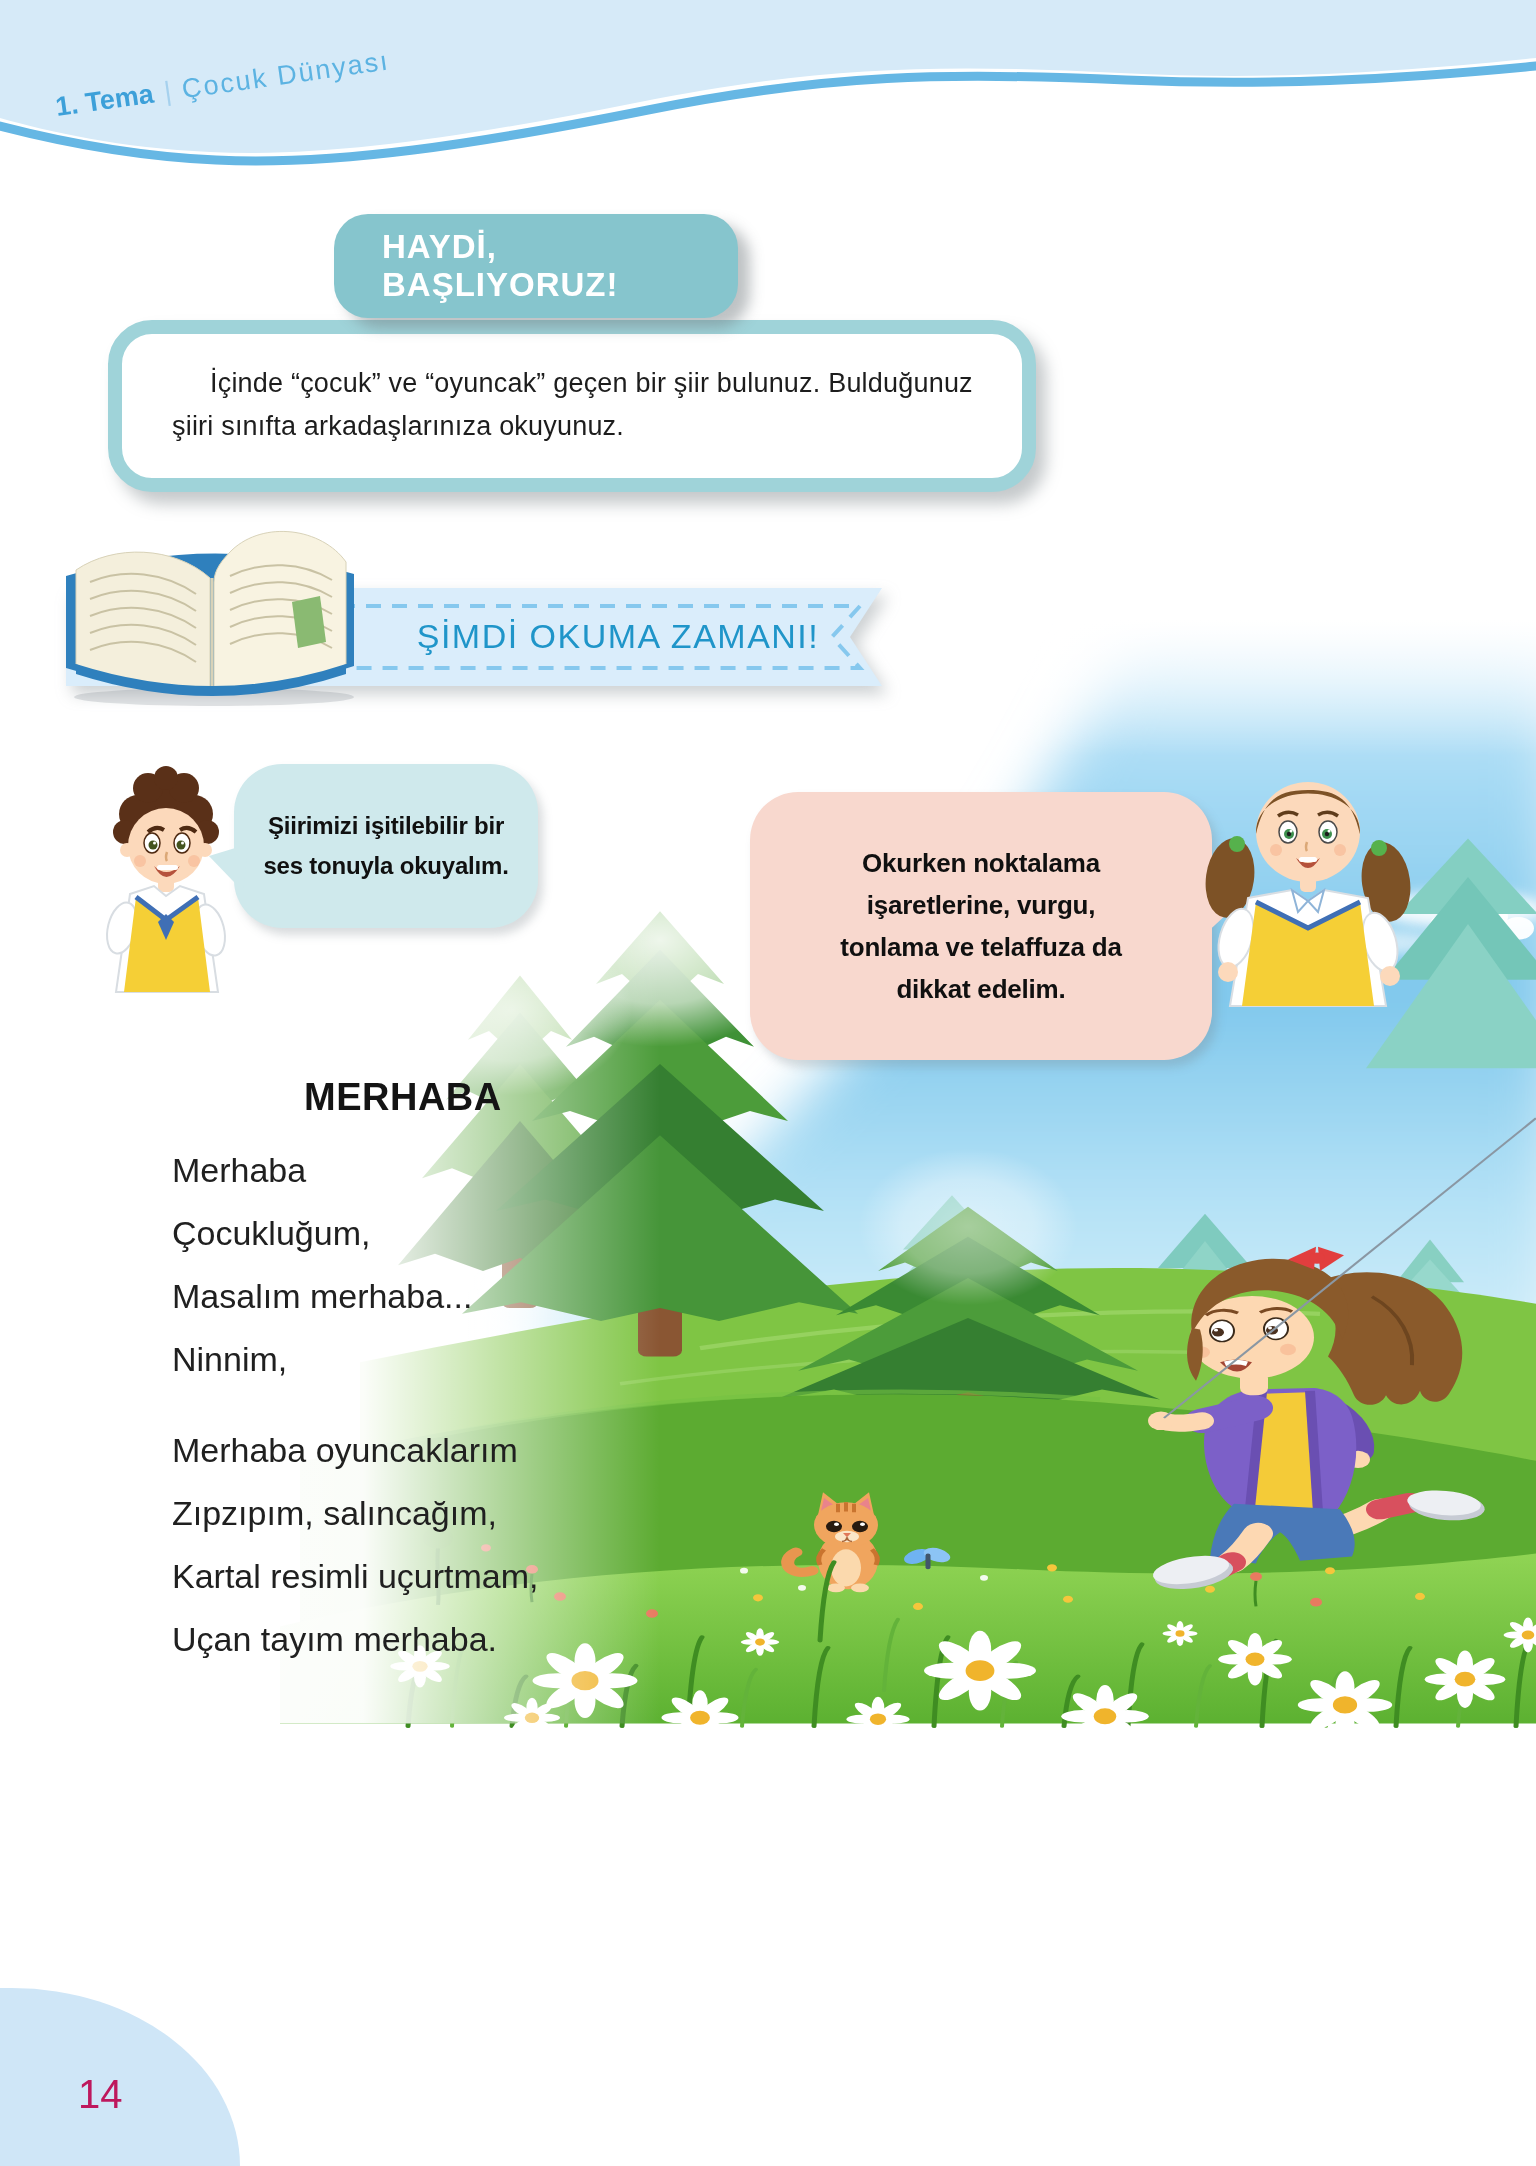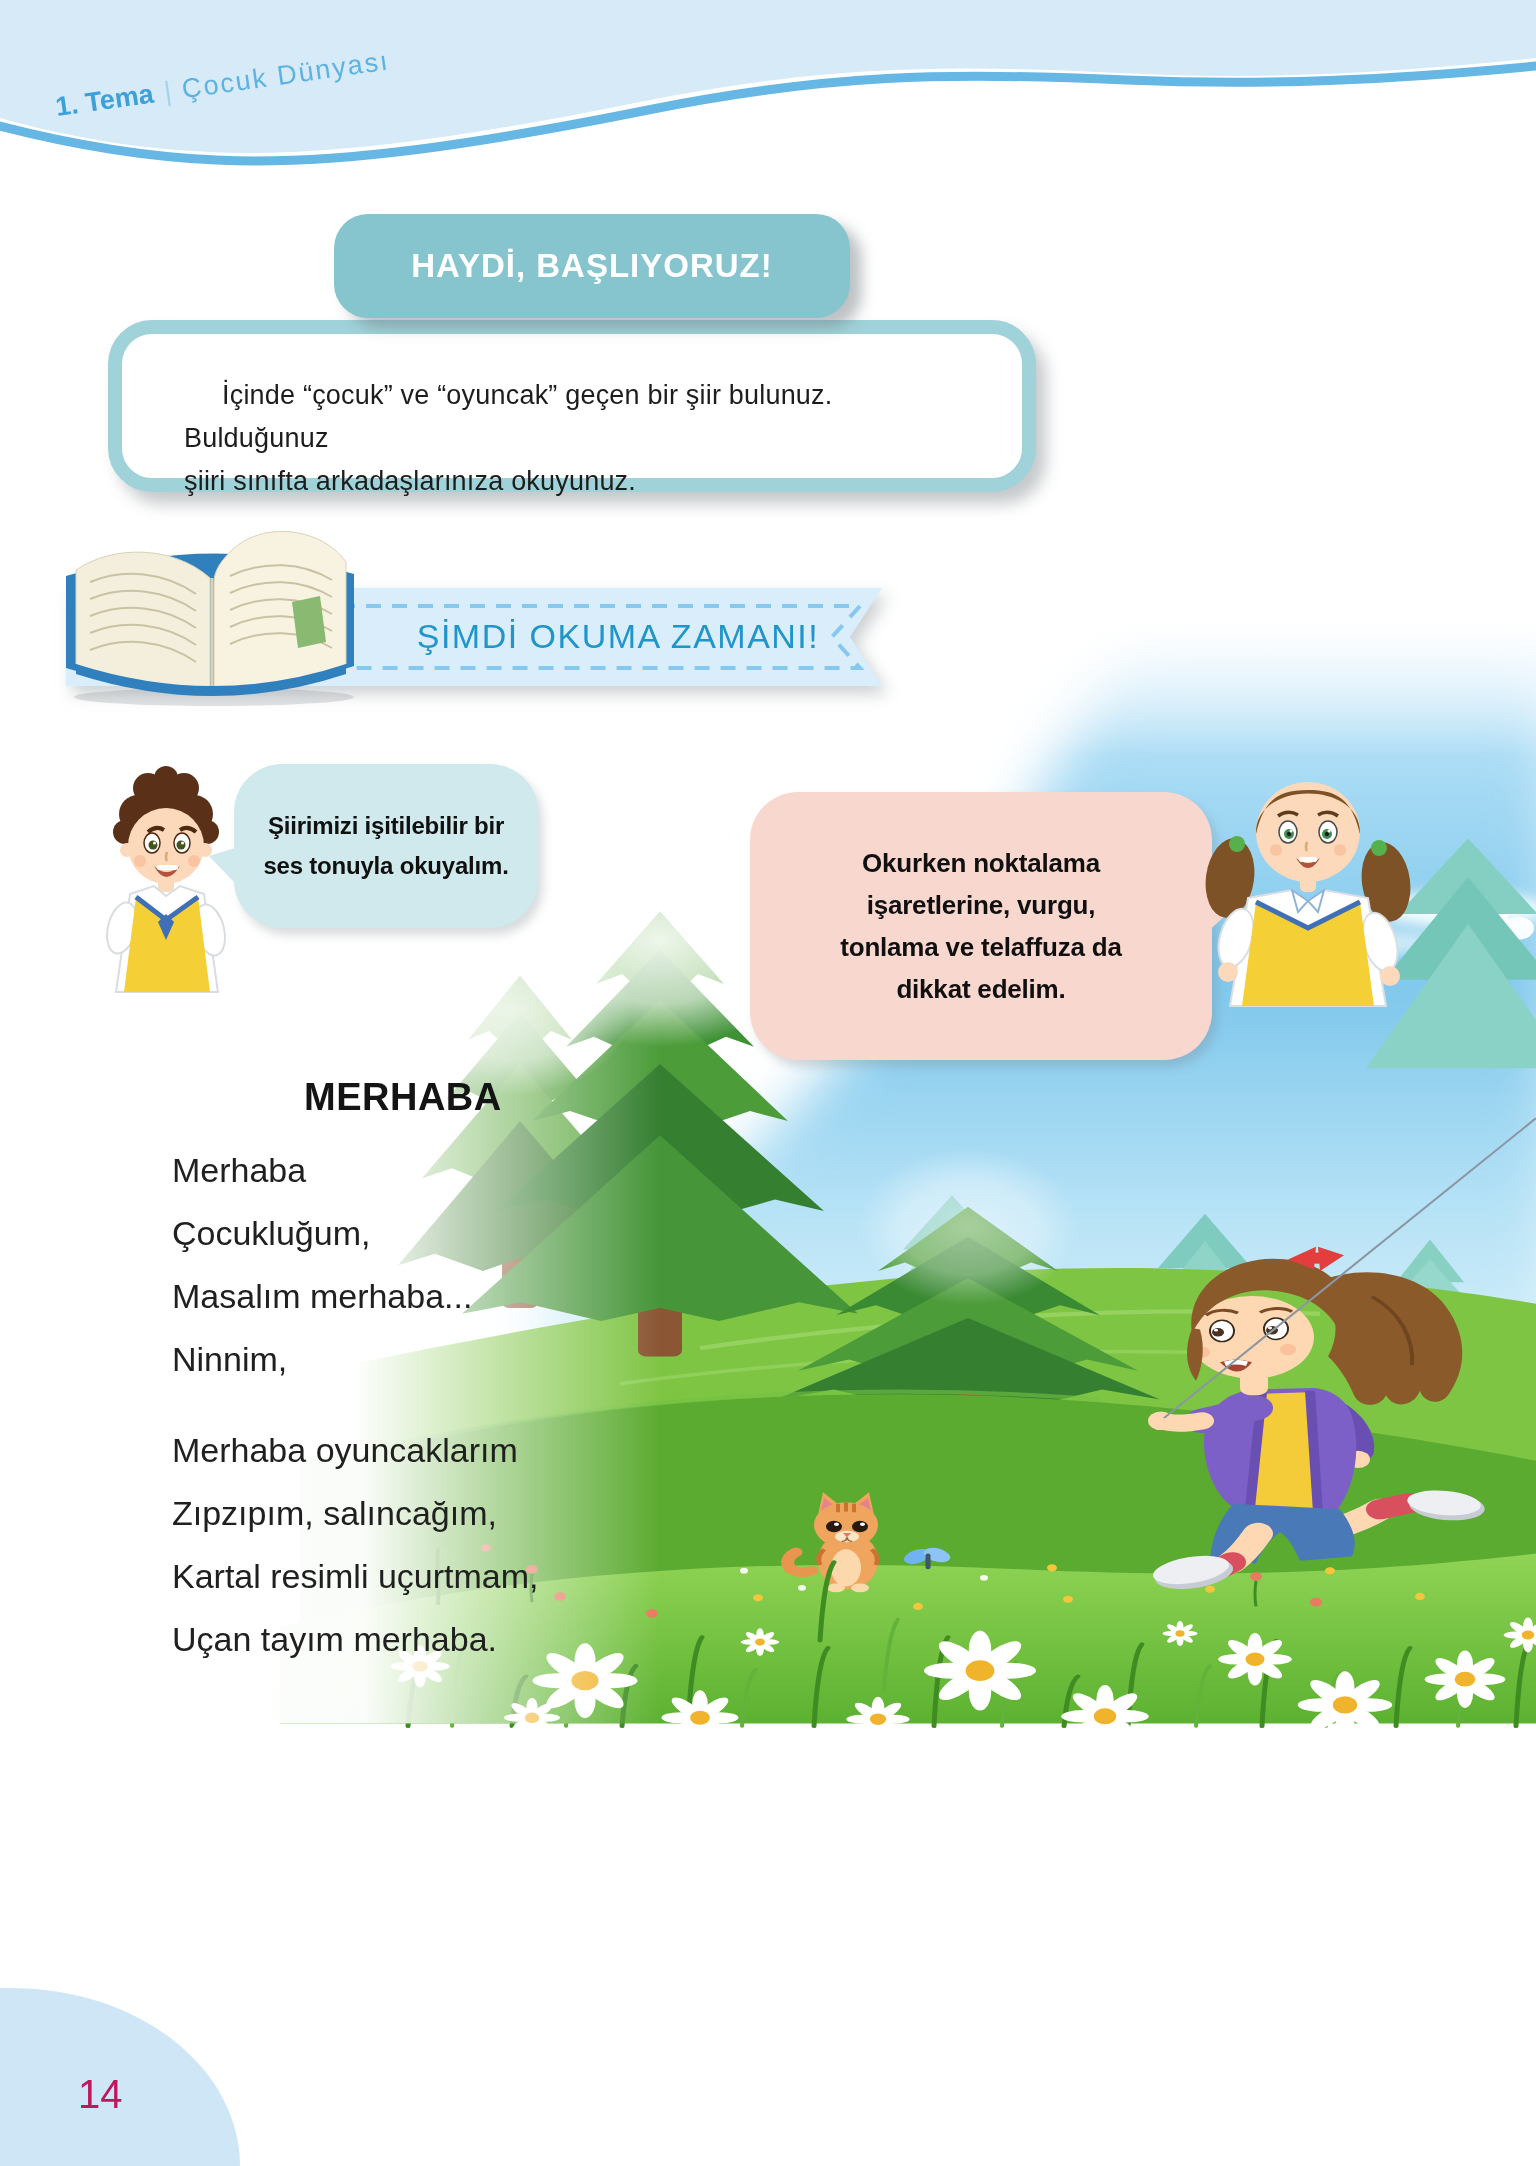--- a/index.html
+++ b/index.html
@@ -8,29 +8,29 @@
 
   
   .header-wave{position:absolute;left:0;top:0;z-index:3;}
   .theme{position:absolute;left:58px;top:92px;z-index:4;transform:rotate(-8deg);
          transform-origin:0 100%;font-size:27px;white-space:nowrap;}
   .theme-label{color:var(--header_blue,#3da0d9);font-weight:700;}
   .theme-sep{color:#a6d1ee;margin:0 11px;font-weight:400;}
   .theme-title{color:var(--header_light,#5cb3e2);letter-spacing:2px;}
 
   
-  .badge{position:absolute;left:334px;top:214px;width:516px;height:104px;z-index:5;
+  .badge{position:absolute;left:334px;top:214px;width:356px;height:104px;z-index:5;
          background:var(--badge_teal,#86c5cd);border-radius:34px;
          display:flex;align-items:center;justify-content:center;
          color:#fff;font-weight:800;font-size:33px;letter-spacing:1px;
-         box-shadow:12px 10px 14px rgba(110,120,125,.45);}
+         box-shadow:12px 10px 14px rgba(110,120,125,.45);padding-left:48px;}
   .instruction-box{position:absolute;left:108px;top:320px;width:900px;height:144px;z-index:4;
          background:#fff;border:14px solid var(--box_border,#9fd3d9);border-radius:44px;
          box-shadow:10px 12px 16px rgba(110,120,125,.4);}
-  .instruction-box p{margin:16px;padding:24px 26px 0 46px;font-size:27px;line-height:1.6;
+  .instruction-box p{margin:4px;padding:24px 26px 0 46px;font-size:27px;line-height:1.6;
          color:var(--text_dark,#1d1d1d);white-space:pre-line;text-indent:38px;letter-spacing:.2px;}
 
   
   .ribbon-svg{position:absolute;left:64px;top:586px;z-index:3;
          filter:drop-shadow(6px 8px 8px rgba(110,120,125,.35));}
   .ribbon-text{position:absolute;left:386px;top:608px;width:464px;z-index:4;text-align:center;
          font-size:34px;font-weight:400;color:var(--ribbon_text,#1f95c9);letter-spacing:1.5px;
          line-height:56px;}
   .book-svg{position:absolute;left:54px;top:516px;z-index:5;}
 

